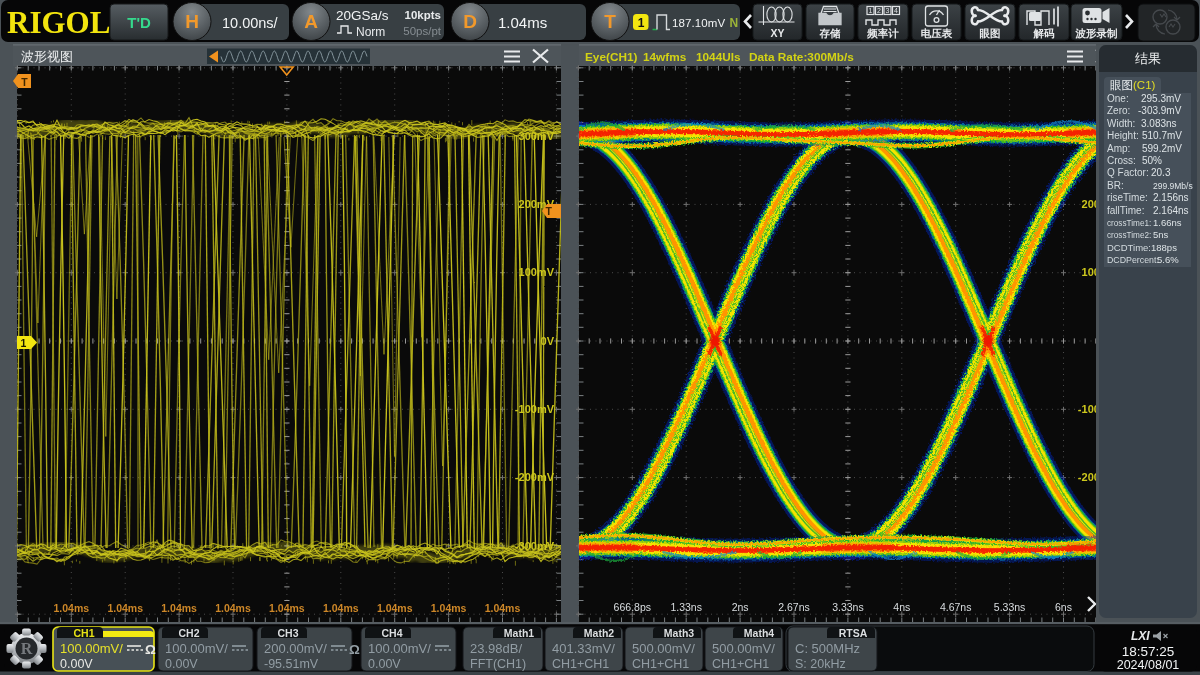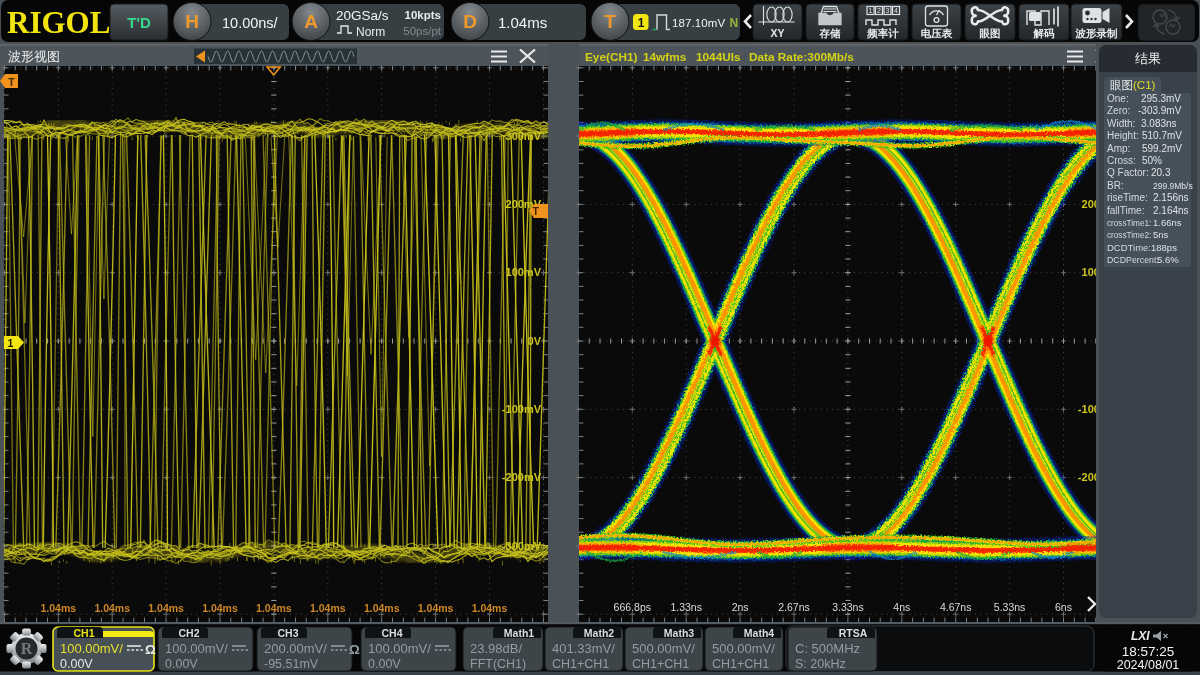--- a/index.html
+++ b/index.html
@@ -150,21 +150,21 @@
 <rect x="1138" y="4" width="57" height="37" rx="5" fill="#222527" stroke="#0d0f10" stroke-width="1"></rect>
 <g stroke="#45494d" stroke-width="1.4" fill="none">
 <circle cx="1160" cy="17" r="7"></circle>
 <path d="M1160,14 l2,3 2,-3 2,3" stroke-width="1.1"></path>
 <circle cx="1173" cy="27" r="7"></circle>
 <path d="M1169,27 l2,-3 2,3 2,-3" stroke-width="1.1"></path>
 <path d="M1168,10 a10,10 0 0 1 9,10 m0,0 l-3,-3 m3,3 l3,-3" stroke-width="1.2"></path>
 <path d="M1165,34 a10,10 0 0 1 -9,-10 m0,0 l-3,3 m3,-3 l3,3" stroke-width="1.2"></path>
 </g>
 </svg></div>
-<div class="abs" style="left:0;top:43px"><svg width="548" height="579" viewBox="0 43 548 579" font-family="Liberation Sans, sans-serif">
+<div class="abs" style="left:13px;top:43px"><svg width="548" height="579" viewBox="0 43 548 579" font-family="Liberation Sans, sans-serif">
 <rect x="0" y="43" width="548" height="579" fill="#4b5257"></rect>
 <rect x="0" y="44.5" width="548" height="1.2" fill="#757c81"></rect>
 <rect x="0" y="45.5" width="548" height="20.5" fill="#4e555a"></rect>
 <text x="8" y="60.5" fill="#eef0f1" font-size="13">波形视图</text>
 <rect x="194" y="48.5" width="163" height="15.5" fill="#263238"></rect>
 <path d="M208.0,56.5 L208.5,58.0 L209.0,59.3 L209.5,60.5 L209.9,61.4 L210.4,61.9 L210.9,62.0 L211.4,61.7 L211.9,61.0 L212.4,60.0 L212.9,58.7 L213.4,57.3 L213.8,55.8 L214.3,54.4 L214.8,53.1 L215.3,52.1 L215.8,51.3 L216.3,51.0 L216.8,51.1 L217.2,51.6 L217.7,52.4 L218.2,53.6 L218.7,54.9 L219.2,56.4 L219.7,57.9 L220.2,59.2 L220.7,60.4 L221.1,61.3 L221.6,61.9 L222.1,62.0 L222.6,61.7 L223.1,61.1 L223.6,60.1 L224.1,58.8 L224.5,57.4 L225.0,55.9 L225.5,54.5 L226.0,53.2 L226.5,52.1 L227.0,51.4 L227.5,51.0 L228.0,51.1 L228.4,51.5 L228.9,52.3 L229.4,53.5 L229.9,54.8 L230.4,56.3 L230.9,57.8 L231.4,59.1 L231.8,60.3 L232.3,61.3 L232.8,61.8 L233.3,62.0 L233.8,61.8 L234.3,61.1 L234.8,60.2 L235.3,58.9 L235.7,57.5 L236.2,56.0 L236.7,54.6 L237.2,53.3 L237.7,52.2 L238.2,51.4 L238.7,51.0 L239.1,51.1 L239.6,51.5 L240.1,52.3 L240.6,53.4 L241.1,54.7 L241.6,56.2 L242.1,57.6 L242.6,59.0 L243.0,60.3 L243.5,61.2 L244.0,61.8 L244.5,62.0 L245.0,61.8 L245.5,61.2 L246.0,60.3 L246.4,59.0 L246.9,57.6 L247.4,56.2 L247.9,54.7 L248.4,53.4 L248.9,52.3 L249.4,51.5 L249.9,51.1 L250.3,51.0 L250.8,51.4 L251.3,52.2 L251.8,53.3 L252.3,54.6 L252.8,56.0 L253.3,57.5 L253.7,58.9 L254.2,60.2 L254.7,61.1 L255.2,61.8 L255.7,62.0 L256.2,61.8 L256.7,61.3 L257.2,60.3 L257.6,59.1 L258.1,57.8 L258.6,56.3 L259.1,54.8 L259.6,53.5 L260.1,52.3 L260.6,51.5 L261.0,51.1 L261.5,51.0 L262.0,51.4 L262.5,52.1 L263.0,53.2 L263.5,54.5 L264.0,55.9 L264.5,57.4 L264.9,58.8 L265.4,60.1 L265.9,61.1 L266.4,61.7 L266.9,62.0 L267.4,61.9 L267.9,61.3 L268.3,60.4 L268.8,59.2 L269.3,57.9 L269.8,56.4 L270.3,54.9 L270.8,53.6 L271.3,52.4 L271.8,51.6 L272.2,51.1 L272.7,51.0 L273.2,51.3 L273.7,52.1 L274.2,53.1 L274.7,54.4 L275.2,55.8 L275.6,57.3 L276.1,58.7 L276.6,60.0 L277.1,61.0 L277.6,61.7 L278.1,62.0 L278.6,61.9 L279.1,61.4 L279.5,60.5 L280.0,59.3 L280.5,58.0 L281.0,56.5 L281.5,55.0 L282.0,53.7 L282.5,52.5 L282.9,51.6 L283.4,51.1 L283.9,51.0 L284.4,51.3 L284.9,52.0 L285.4,53.0 L285.9,54.3 L286.4,55.7 L286.8,57.2 L287.3,58.6 L287.8,59.9 L288.3,60.9 L288.8,61.7 L289.3,62.0 L289.8,61.9 L290.2,61.4 L290.7,60.6 L291.2,59.4 L291.7,58.1 L292.2,56.6 L292.7,55.1 L293.2,53.7 L293.7,52.6 L294.1,51.7 L294.6,51.1 L295.1,51.0 L295.6,51.3 L296.1,51.9 L296.6,52.9 L297.1,54.2 L297.5,55.6 L298.0,57.1 L298.5,58.5 L299.0,59.8 L299.5,60.9 L300.0,61.6 L300.5,62.0 L301.0,61.9 L301.4,61.5 L301.9,60.7 L302.4,59.5 L302.9,58.2 L303.4,56.7 L303.9,55.2 L304.4,53.9 L304.8,52.7 L305.3,51.7 L305.8,51.2 L306.3,51.0 L306.8,51.2 L307.3,51.9 L307.8,52.8 L308.3,54.1 L308.7,55.5 L309.2,57.0 L309.7,58.4 L310.2,59.7 L310.7,60.8 L311.2,61.6 L311.7,62.0 L312.1,61.9 L312.6,61.5 L313.1,60.7 L313.6,59.6 L314.1,58.3 L314.6,56.8 L315.1,55.4 L315.6,54.0 L316.0,52.7 L316.5,51.8 L317.0,51.2 L317.5,51.0 L318.0,51.2 L318.5,51.8 L319.0,52.7 L319.4,54.0 L319.9,55.4 L320.4,56.8 L320.9,58.3 L321.4,59.6 L321.9,60.7 L322.4,61.5 L322.9,61.9 L323.3,62.0 L323.8,61.6 L324.3,60.8 L324.8,59.7 L325.3,58.4 L325.8,57.0 L326.3,55.5 L326.7,54.1 L327.2,52.8 L327.7,51.9 L328.2,51.2 L328.7,51.0 L329.2,51.2 L329.7,51.7 L330.2,52.7 L330.6,53.9 L331.1,55.2 L331.6,56.7 L332.1,58.2 L332.6,59.5 L333.1,60.7 L333.6,61.5 L334.0,61.9 L334.5,62.0 L335.0,61.6 L335.5,60.9 L336.0,59.8 L336.5,58.5 L337.0,57.1 L337.5,55.6 L337.9,54.2 L338.4,52.9 L338.9,51.9 L339.4,51.3 L339.9,51.0 L340.4,51.1 L340.9,51.7 L341.3,52.6 L341.8,53.7 L342.3,55.1 L342.8,56.6 L343.3,58.1 L343.8,59.4 L344.3,60.6 L344.8,61.4 L345.2,61.9 L345.7,62.0 L346.2,61.7 L346.7,60.9 L347.2,59.9 L347.7,58.6 L348.2,57.2 L348.6,55.7 L349.1,54.3 L349.6,53.0 L350.1,52.0 L350.6,51.3 L351.1,51.0 L351.6,51.1 L352.1,51.6 L352.5,52.5 L353.0,53.7 L353.5,55.0 L354.0,56.5" stroke="#87989f" stroke-width="1" fill="none"></path>
 <path d="M205,50.5 L196,56.5 L205,62.5 z" fill="#f0921e"></path>
 <g stroke="#e8eaec" stroke-width="2">
           <path d="M491,51.5 h16 M491,56.5 h16 M491,61.5 h16"></path>
         </g>

